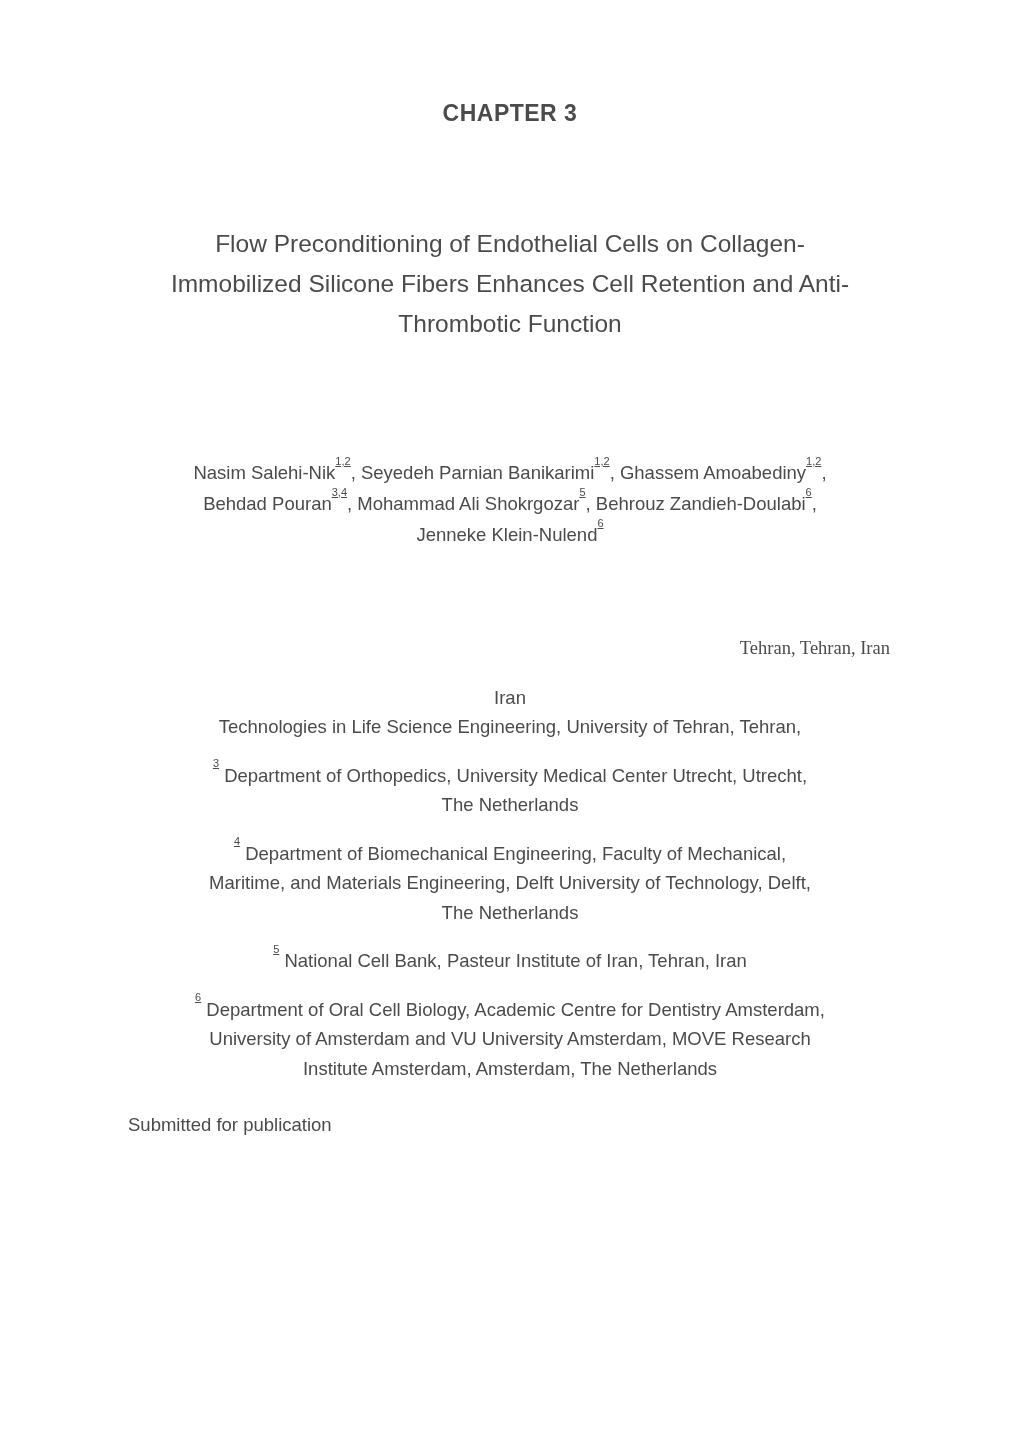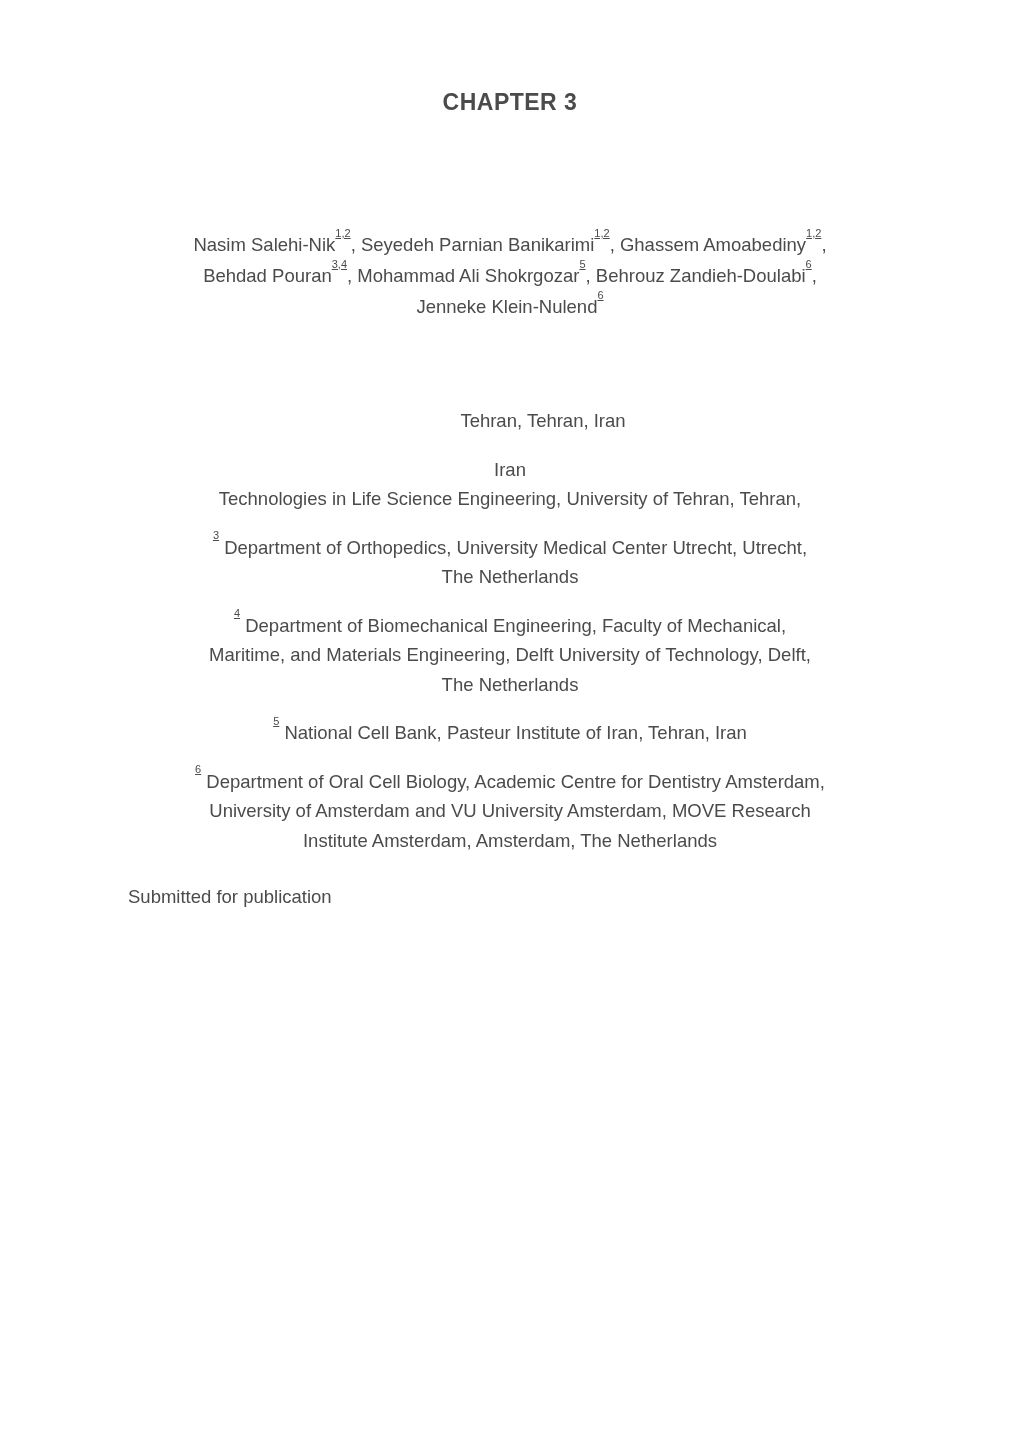--- a/index.html
+++ b/index.html
@@ -9,22 +9,22 @@
   }
   body {
     width: 1020px;
     height: 1440px;
     overflow: hidden;
     font-family: "Liberation Sans", "DejaVu Sans", sans-serif;
     color: #4b4b4b;
   }
   .page {
     width: 764px;
-    margin: 12px auto;
-    padding-top: 76px;
+    margin: 0 auto;
+    padding-top: 99px;
   }
   .chapter {
     margin: 0;
     font-size: 23px;
     font-weight: bold;
     line-height: 28px;
     text-align: center;
     letter-spacing: 0.5px;
   }
   .title {
@@ -54,22 +54,23 @@
     margin-top: 0;
     margin-left: 47px;
     width: 715px;
   }
   .aline { display: block; }
   .aline.just {
     text-align: justify;
     text-align-last: justify;
   }
   .aline.indent-left {
-    text-align: center;
+    text-align: right;
     padding-left: 21px;
+    font-family: Liberation Serif, serif;
   }
   .sup {
     font-size: 11px;
     position: relative;
     top: -7px;
     line-height: 0;
     text-decoration: underline;
   }
   .footer-note {
     margin: 27px 0 0 0;
@@ -78,20 +79,25 @@
     text-align: left;
   }
 </style>
 </head>
 <body>
 
 <div class="page">
 
   <h1 class="chapter">CHAPTER 3</h1>
 
+  <div class="title">
+    <span class="tline">Flow Preconditioning of Endothelial Cells on Collagen-</span>
+    <span class="tline">Immobilized Silicone Fibers Enhances Cell Retention and Anti-</span>
+    <span class="tline">Thrombotic Function</span>
+  </div>
 
   <p class="authors"><span>Nasim Salehi-Nik</span><sup class="sup">1,2</sup><span>, </span><span>Seyedeh Parnian Banikarimi</span><sup class="sup">1,2</sup><span>, </span><span>Ghassem Amoabediny</span><sup class="sup">1,2</sup><span>,</span><br><span>Behdad Pouran</span><sup class="sup">3,4</sup><span>, </span><span>Mohammad Ali Shokrgozar</span><sup class="sup">5</sup><span>, </span><span>Behrouz Zandieh-Doulabi</span><sup class="sup">6</sup><span>,</span><br><span>Jenneke Klein-Nulend</span><sup class="sup">6</sup></p>
 
   <div class="affiliations">
 
     <p class="affiliation affil-first">
       <span class="aline indent-left">Tehran, Tehran, Iran</span>
     </p>
 
     <p class="affiliation">

